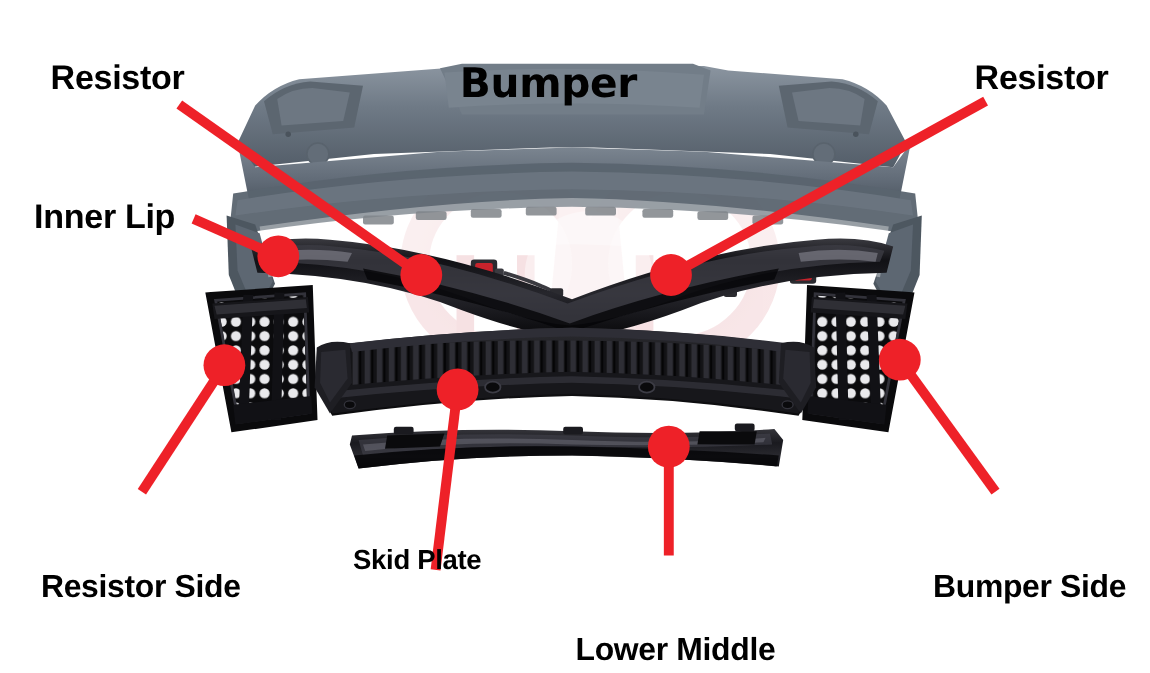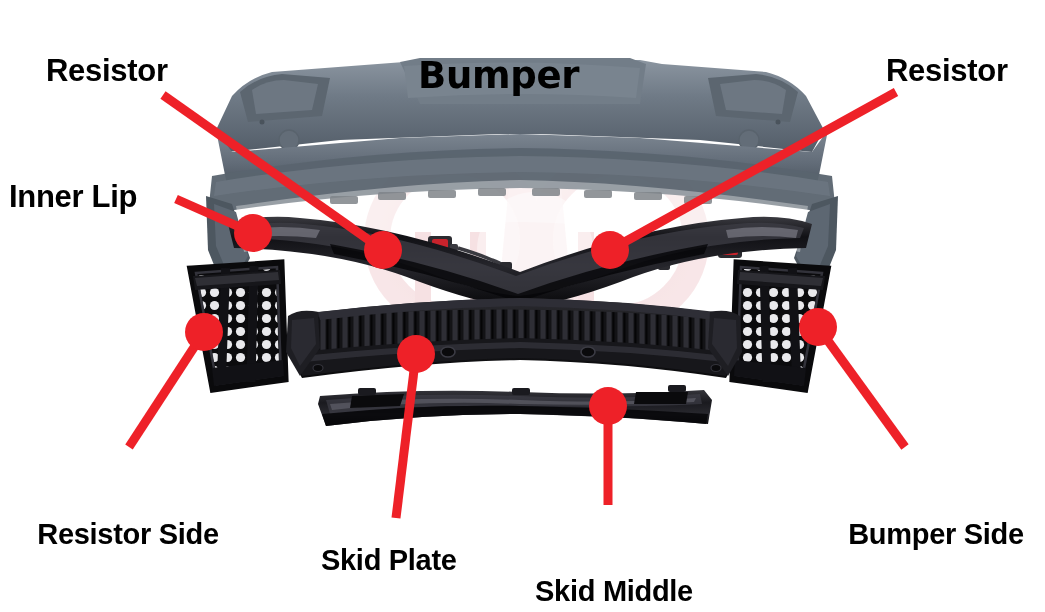--- a/index.html
+++ b/index.html
@@ -31,24 +31,24 @@
     font-family: "Liberation Sans", sans-serif;
     font-weight: bold;
     letter-spacing: -0.3px;
     line-height: 1.12;
     white-space: pre;
     user-select: none;
   }
   .lbl-resistor-left   { left: 46px;  top: 54px;  font-size: 31px; text-align: left; }
   .lbl-title-bumper    { left: 418px; top: 55px;  font-size: 37px; font-family: "DejaVu Sans", sans-serif; text-align: center; }
   .lbl-resistor-right  { left: 886px; top: 54px;  font-size: 31px; text-align: left; }
-  .lbl-inner-lip       { left: 9px;  top: 180px; font-size: 31px; text-align: left; }
+  .lbl-inner-lip       { left: 31px;  top: 180px; font-size: 31px; text-align: left; }
   .lbl-passenger       { left: 8px;   top: 453px; font-size: 29px; text-align: center; width: 240px; }
   .lbl-driver          { left: 836px; top: 453px; font-size: 29px; text-align: center; width: 200px; }
-  .lbl-skid            { left: 321px; top: 544px; font-size: 29px; text-align: right; }
+  .lbl-skid            { left: 321px; top: 495px; font-size: 25px; text-align: right; }
   .lbl-lower-filler    { left: 500px; top: 510px; font-size: 29px; text-align: center; width: 228px; }
 </style>
 </head>
 <body>
 
 <div id="stage">
 
   <svg id="artwork" viewBox="0 0 1045 612" xmlns="http://www.w3.org/2000/svg">
     <defs>
       <linearGradient id="gradBumperTop" x1="0" y1="0" x2="0" y2="1">
@@ -340,17 +340,17 @@
   </div>
 
   <div class="callout-label lbl-driver">
     <div>Bumper Side</div>
     
   </div>
 
   <div class="callout-label lbl-skid">Skid Plate</div>
 
   <div class="callout-label lbl-lower-filler">
-    <div>Skid Middle</div>
+    <div>Lower Middle</div>
     
   </div>
 
 </div>
 
 </body></html>

